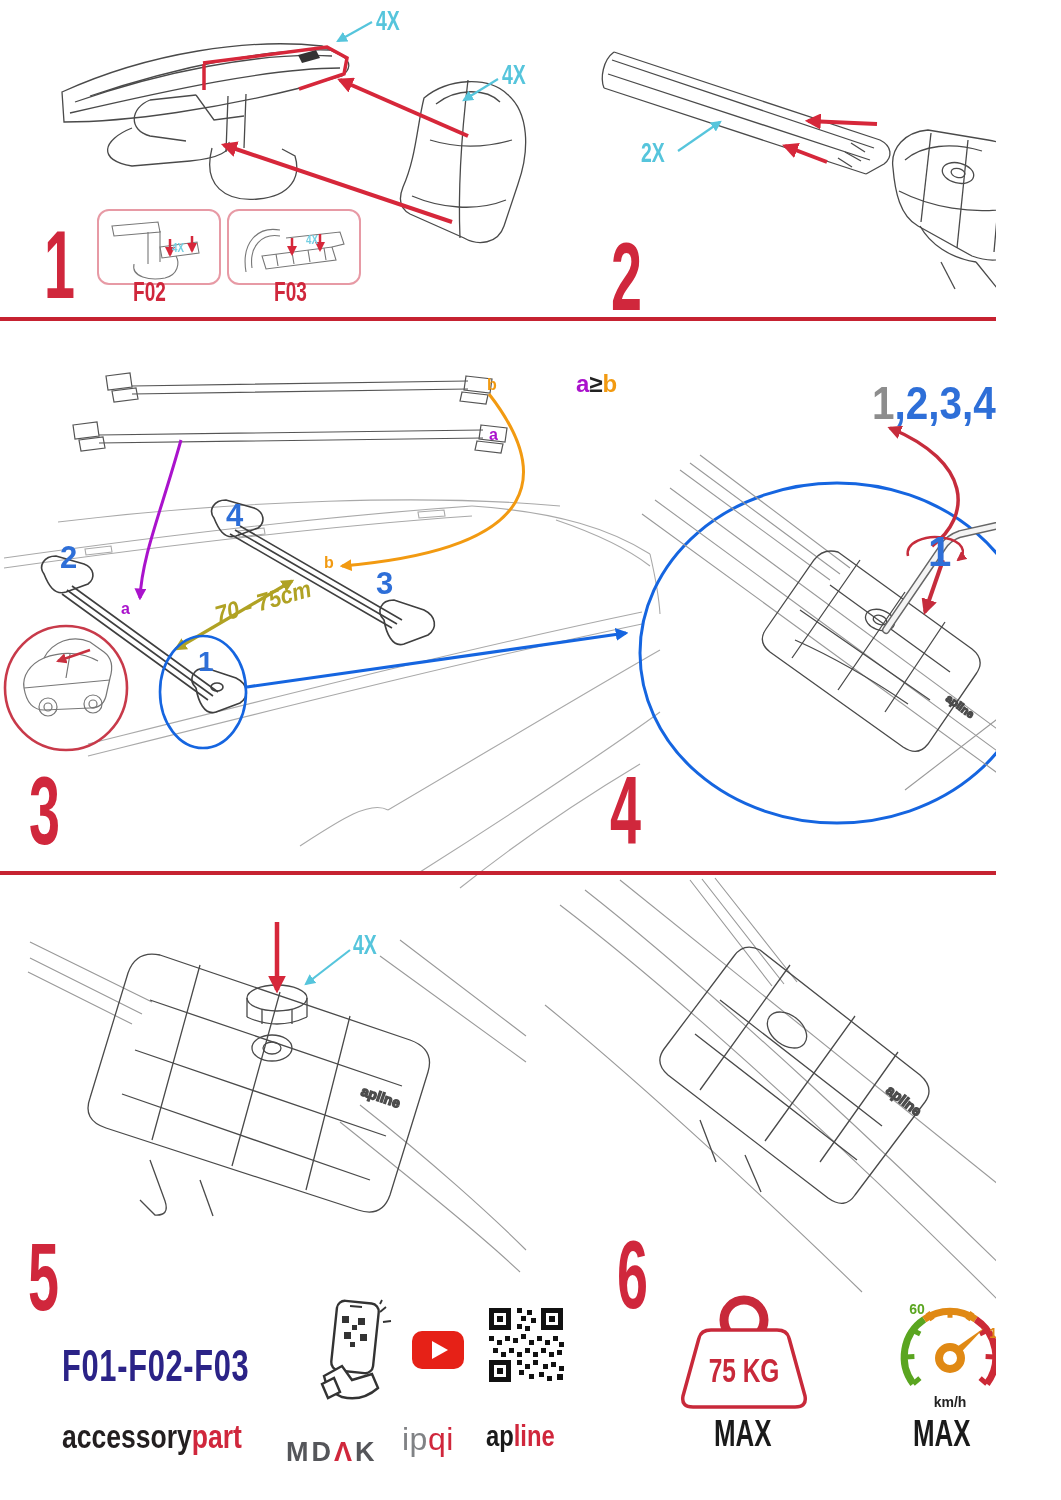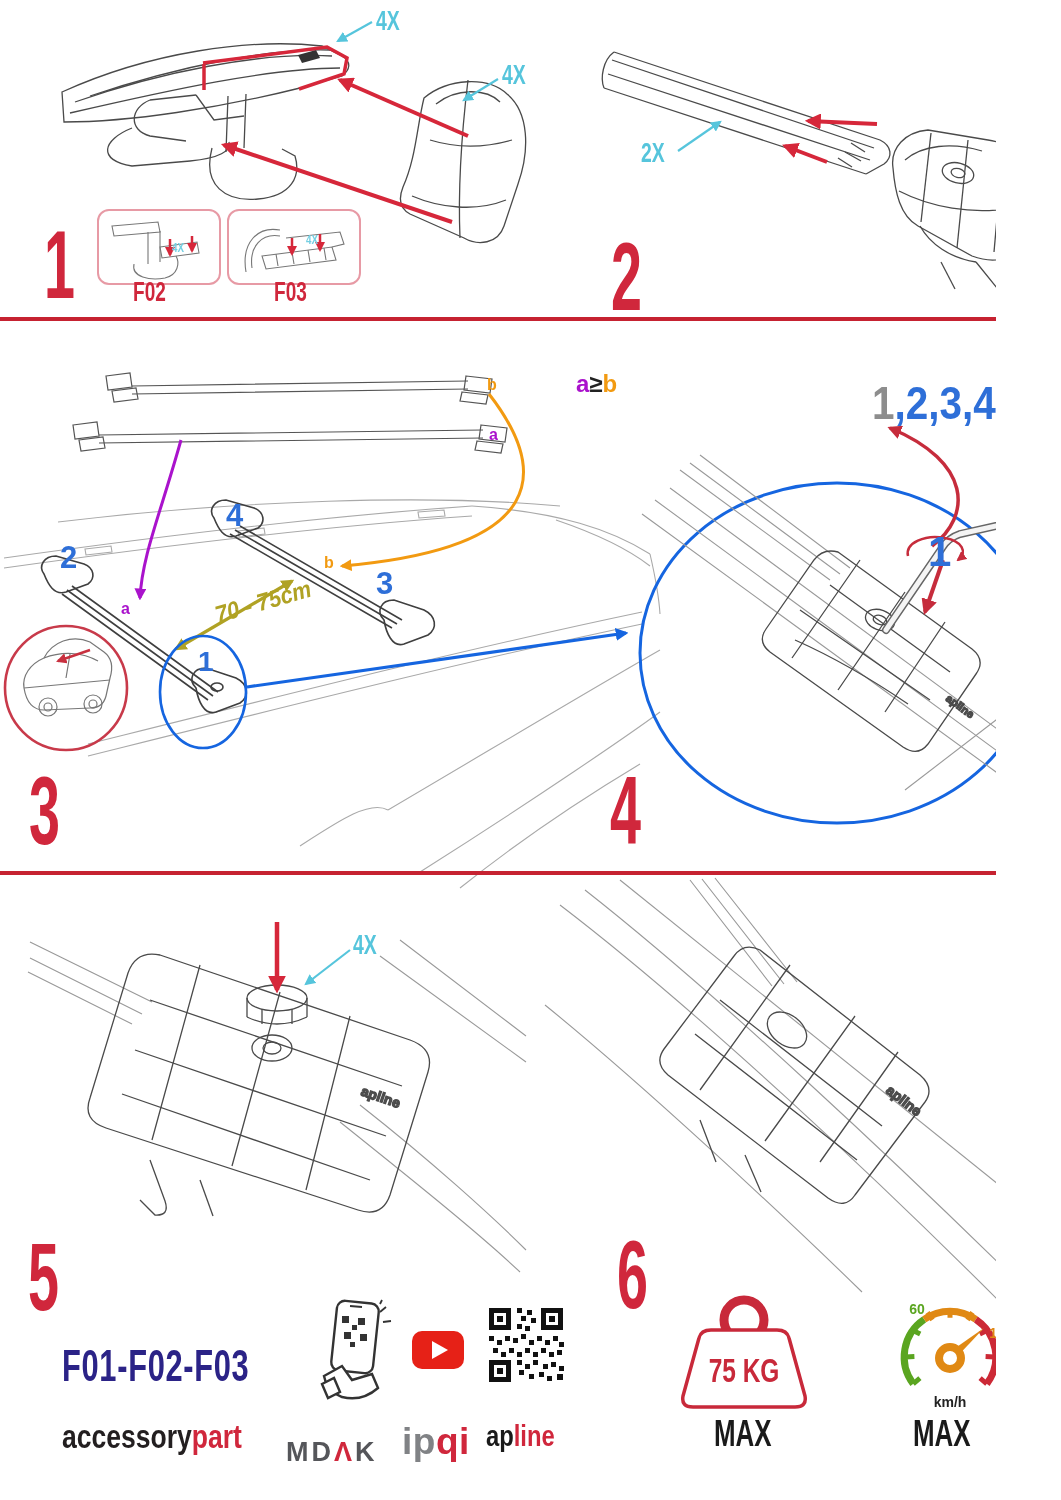--- a/index.html
+++ b/index.html
@@ -18,21 +18,21 @@
   .dist{font-size:24px;font-weight:bold;font-style:italic;color:#b0a224;
         transform:rotate(-16deg) scaleX(0.9);transform-origin:left top;white-space:nowrap;}
   .seq{font-size:46px;font-weight:bold;transform:scaleX(0.88);transform-origin:left top;white-space:nowrap;}
   .callout1{font-size:42px;font-weight:bold;color:#2e6fd8;}
   .divider{position:absolute;left:0;width:1061px;height:4px;background:#c62231;}
   .codes{font-size:44px;font-weight:bold;color:#2b2387;transform:scaleX(0.70);transform-origin:left top;
          letter-spacing:1px;white-space:nowrap;}
   .brandrow{font-size:34px;font-weight:bold;transform:scaleX(0.78);transform-origin:left top;white-space:nowrap;}
   .maxlabel{font-size:36px;font-weight:bold;color:#1a1a1a;transform:scaleX(0.72);transform-origin:left top;}
   .mdak{font-size:27px;font-weight:bold;color:#55565a;letter-spacing:3px;}
-  .ipqi{font-size:37px;font-weight:bold;color:#808285;letter-spacing:0.5px;}
+  .ipqi{font-size:32px;font-weight:normal;color:#808285;letter-spacing:0.5px;}
   .apline{font-size:29px;font-weight:bold;color:#1a1a1a;transform:scaleX(0.82);transform-origin:left top;}
   .red-t{color:#d0273c;}
   .purple-t{color:#aa13cc;}
   .orange-t{color:#f29a11;}
   .dark-t{color:#222;}
   .gray-t{color:#8d8d8d;}
   .blue-t{color:#2e6fd8;}
 </style>
 </head>
 <body>

